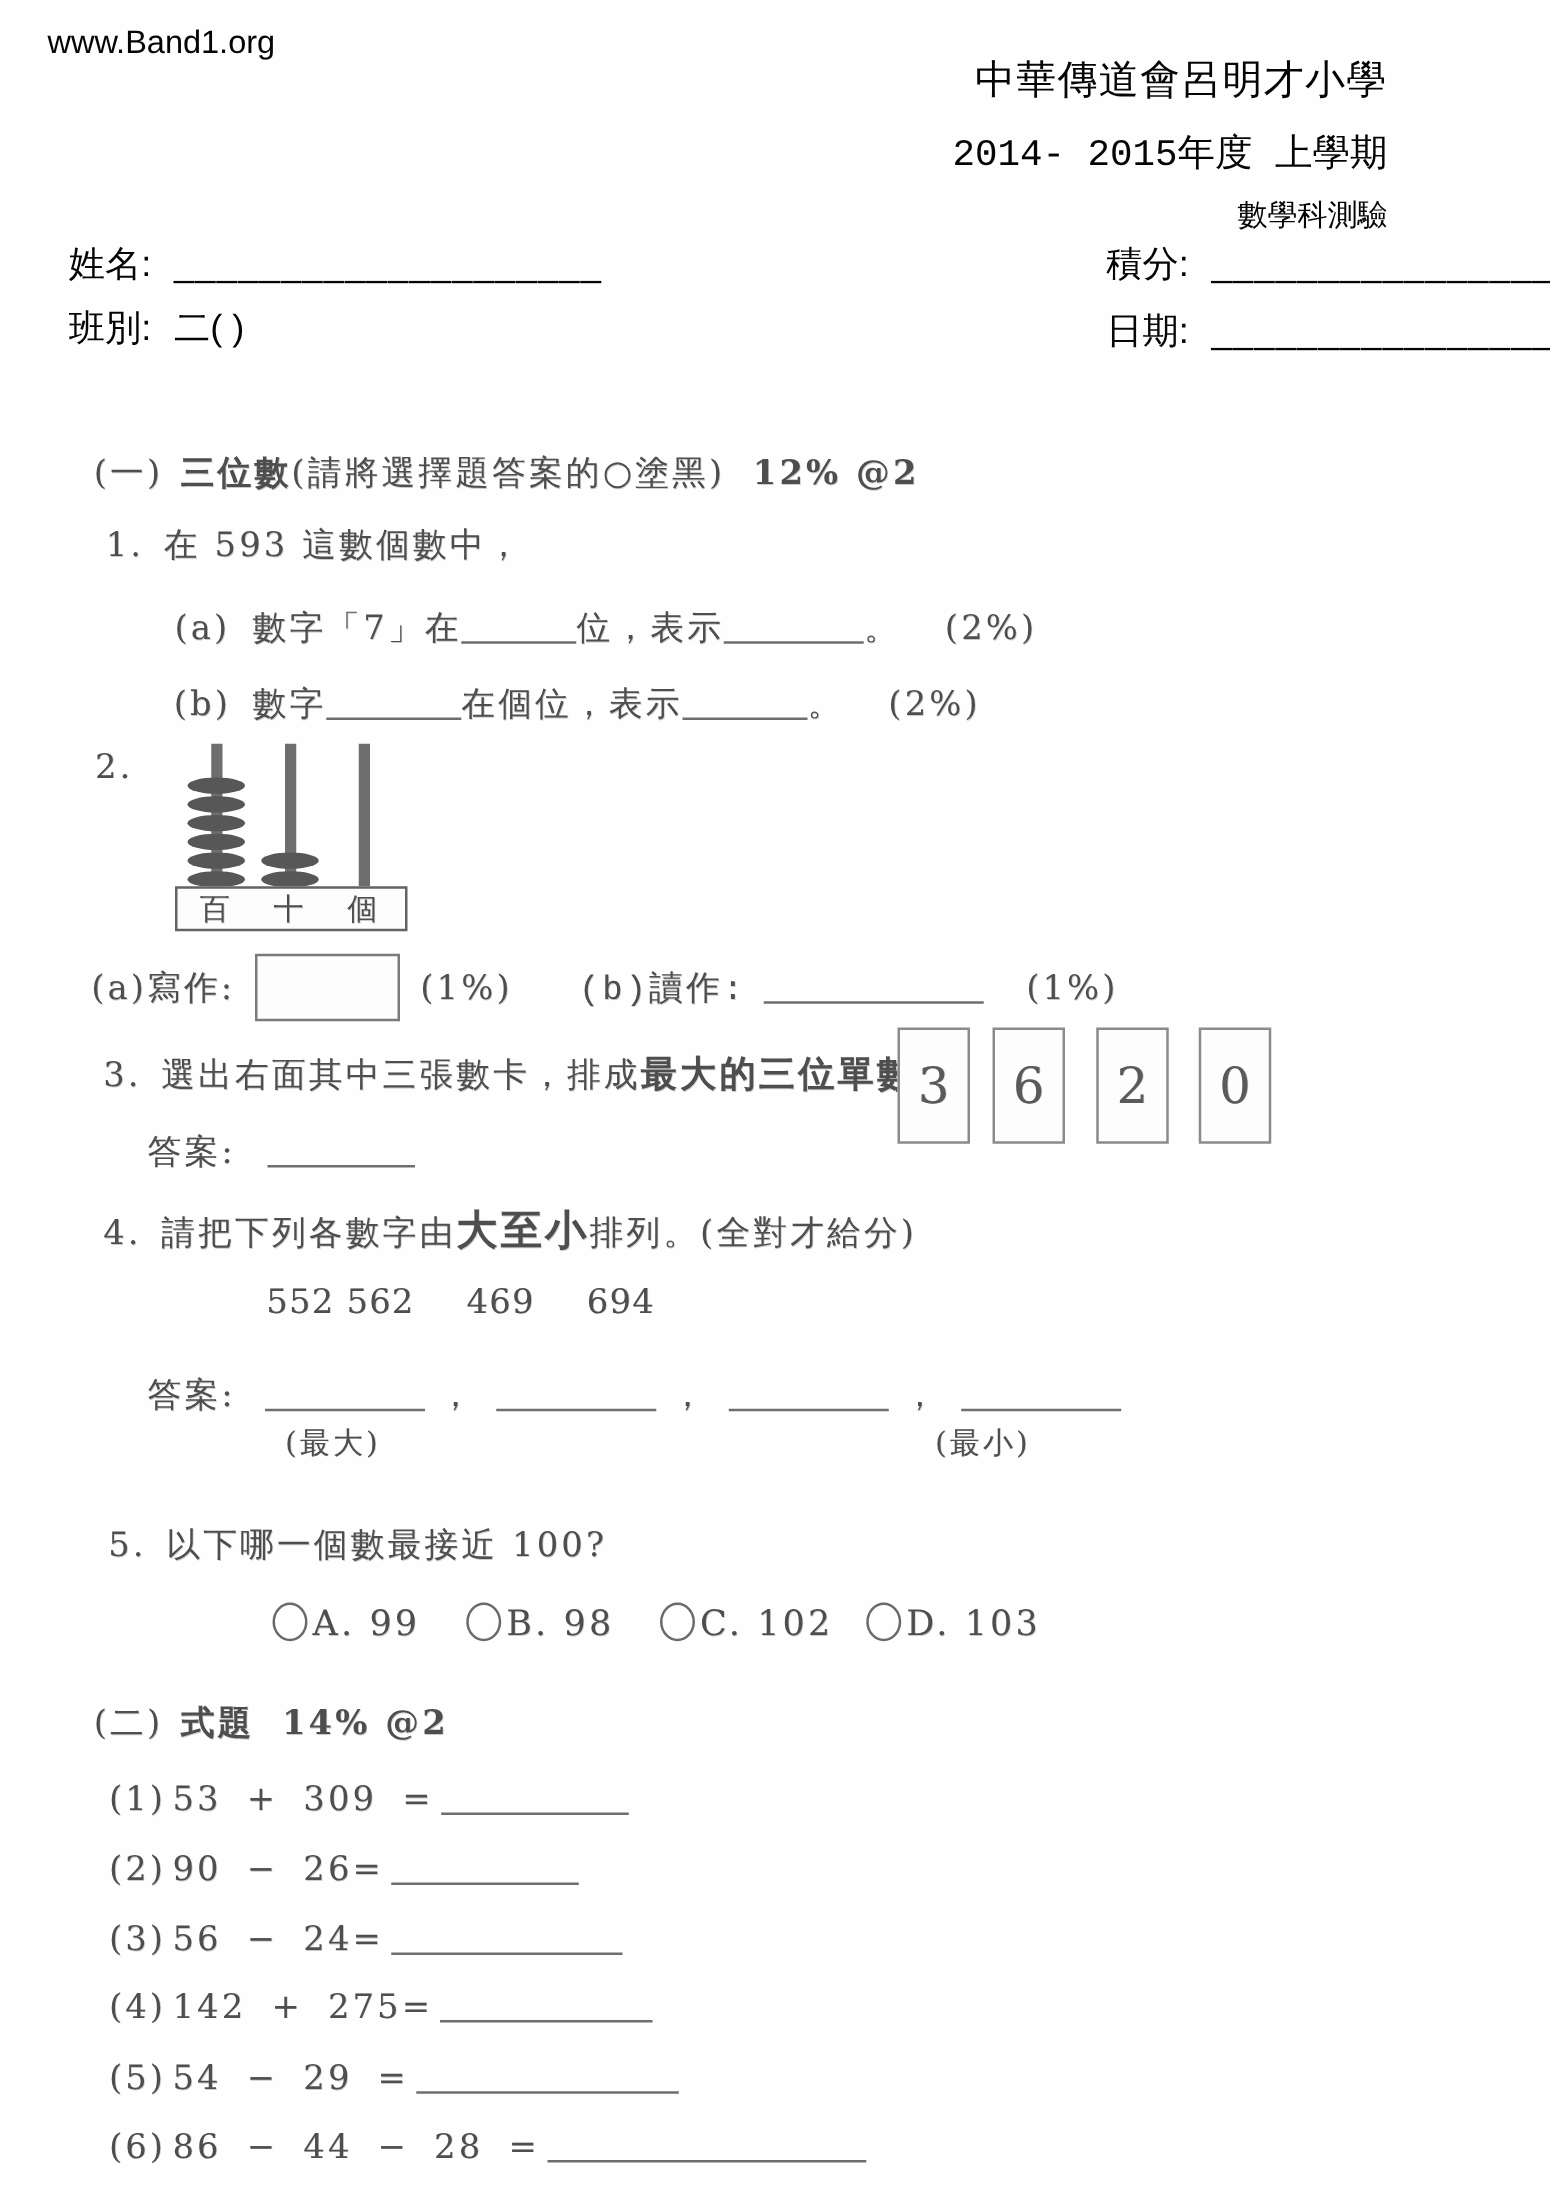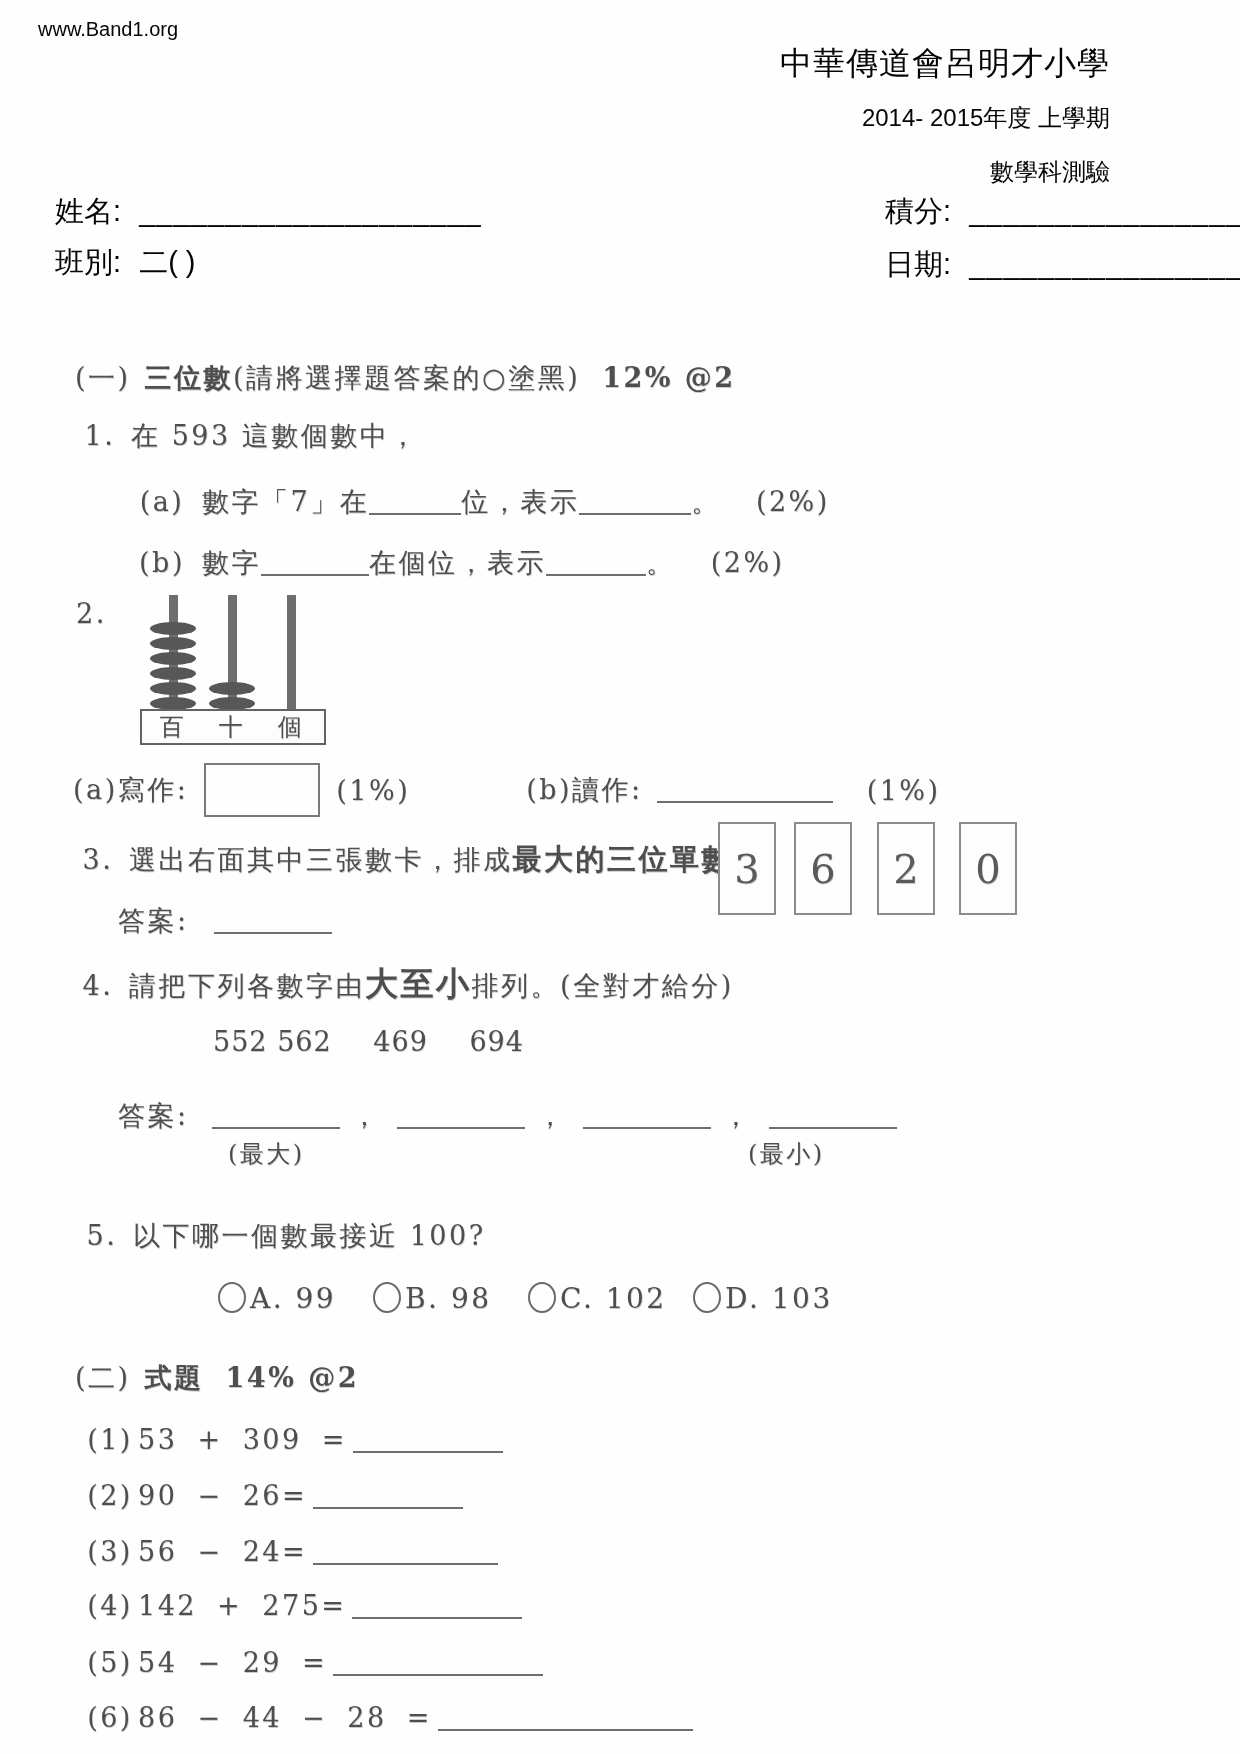--- a/index.html
+++ b/index.html
@@ -4,23 +4,23 @@
 <style>
   html,body{margin:0;padding:0;}
   body{
     width:1240px;height:1754px;position:relative;background:#fefefe;
     font-family:"Liberation Sans",sans-serif;overflow:hidden;
   }
   .abs{position:absolute;}
   
   .hdr{color:#050505;white-space:nowrap;}
   .hdr-center{left:0;right:130px;text-align:right;}
-  .watermark{font-size:20px;}
+  .watermark{font-size:26px;}
   .school{font-size:32px;letter-spacing:1px;}
-  .yearterm{font-size:24px;}
+  .yearterm{font-size:30px;font-family:Liberation Mono, monospace;}
   .examtitle{font-size:24px;}
   .hline{font-size:29px;}
   .hline .lbl{margin-right:10px;}
   .uline{letter-spacing:1px;}
   
   .scan{
     font-family:"DejaVu Serif","Liberation Serif",serif;
     color:#4e4e4e;letter-spacing:2.5px;white-space:nowrap;
     text-shadow:0.6px 0.6px 0 rgba(110,110,110,0.35);
   }
@@ -121,21 +121,21 @@
   <div class="abase"></div>
   <span class="alabel alabel0 scan">百</span>
   <span class="alabel alabel1 scan">十</span>
   <span class="alabel alabel2 scan">個</span>
 </div>
 
 <div class="abs scan writerow" style="left:73px;top:762px;height:56px;">
   <span>(a)寫作:</span>
   <span class="writebox"></span>
   <span>(1%)</span>
-  <span style="margin-left:116px;">(b)讀作:</span>
+  <span style="margin-left:53px;font-family:Liberation Mono, monospace;">(b)讀作:</span>
   <span class="blank" style="width:176px;margin-left:14px;"></span>
   <span style="margin-left:34px;">(1%)</span>
 </div>
 
 <div class="abs scan row" style="left:78px;top:840px;">
   <span class="qnum">3.</span>
   <span class="seg">選出右面其中三張數卡，排成</span><span class="em1">最大的三位單數</span><span class="seg">。</span>
 </div>
 
 <div class="abs scan card" style="left:718px;">3</div>

